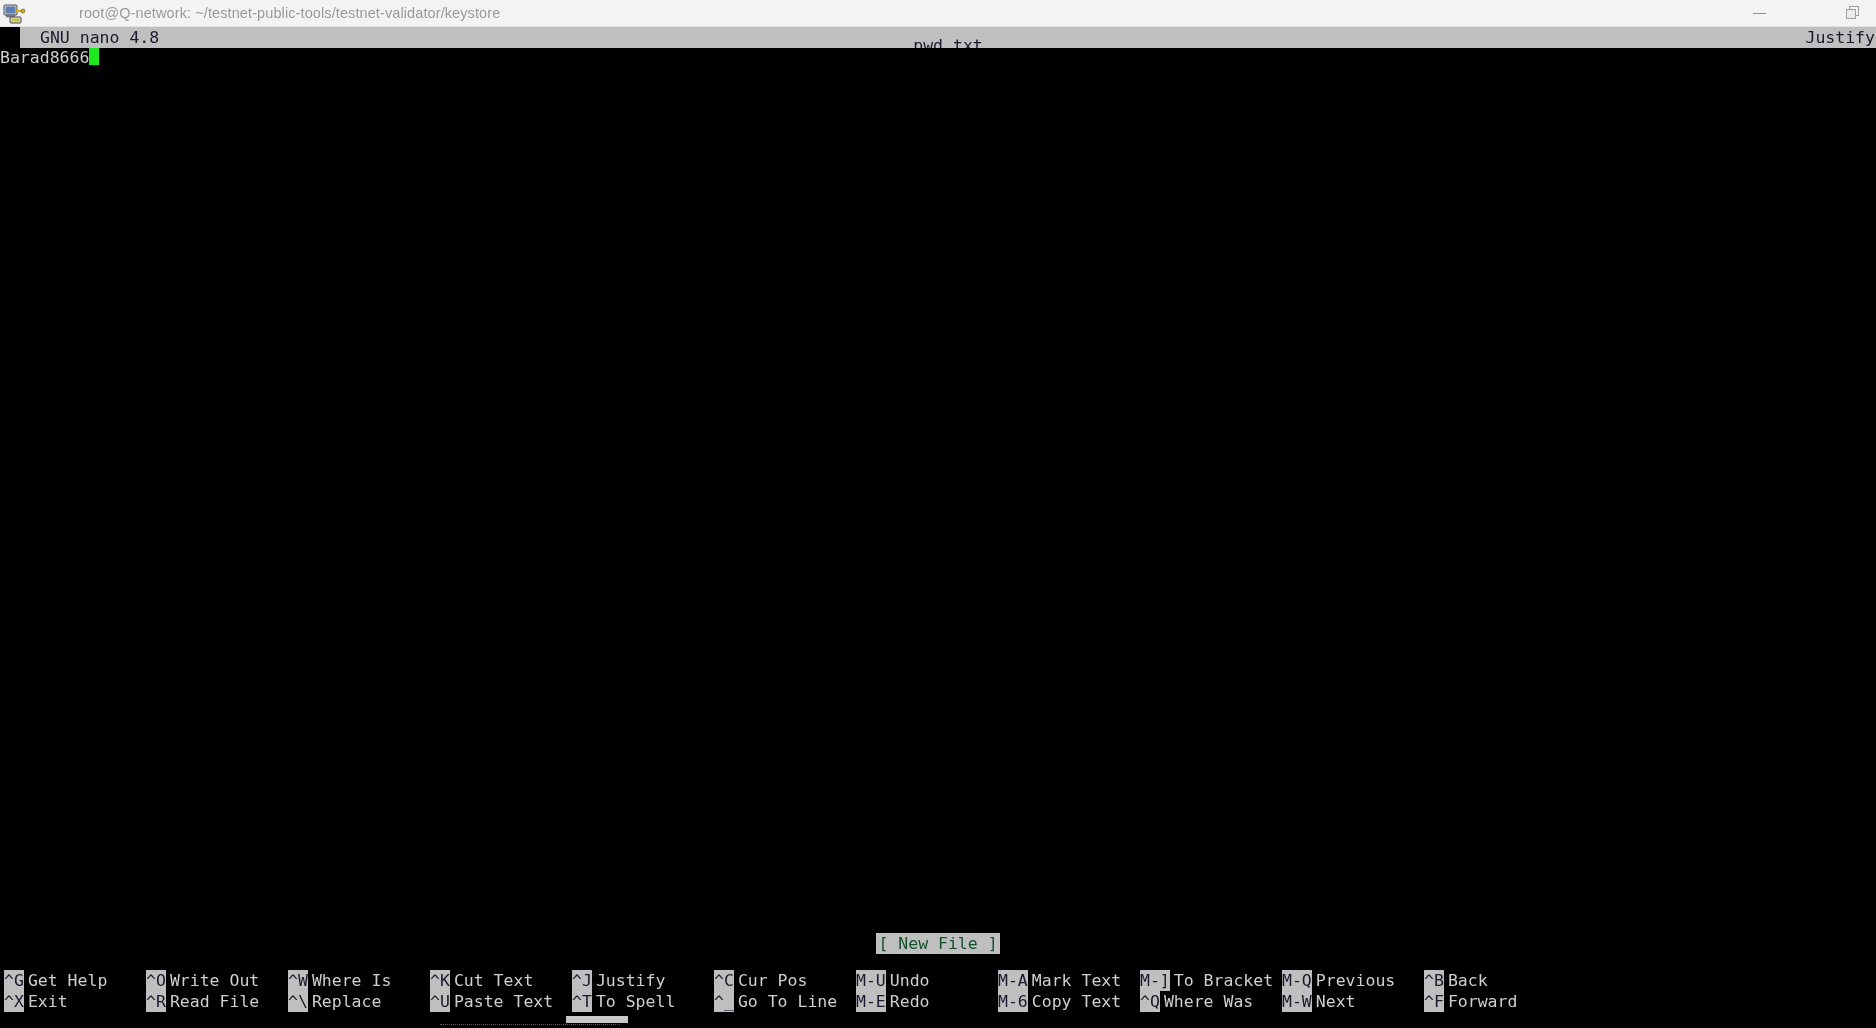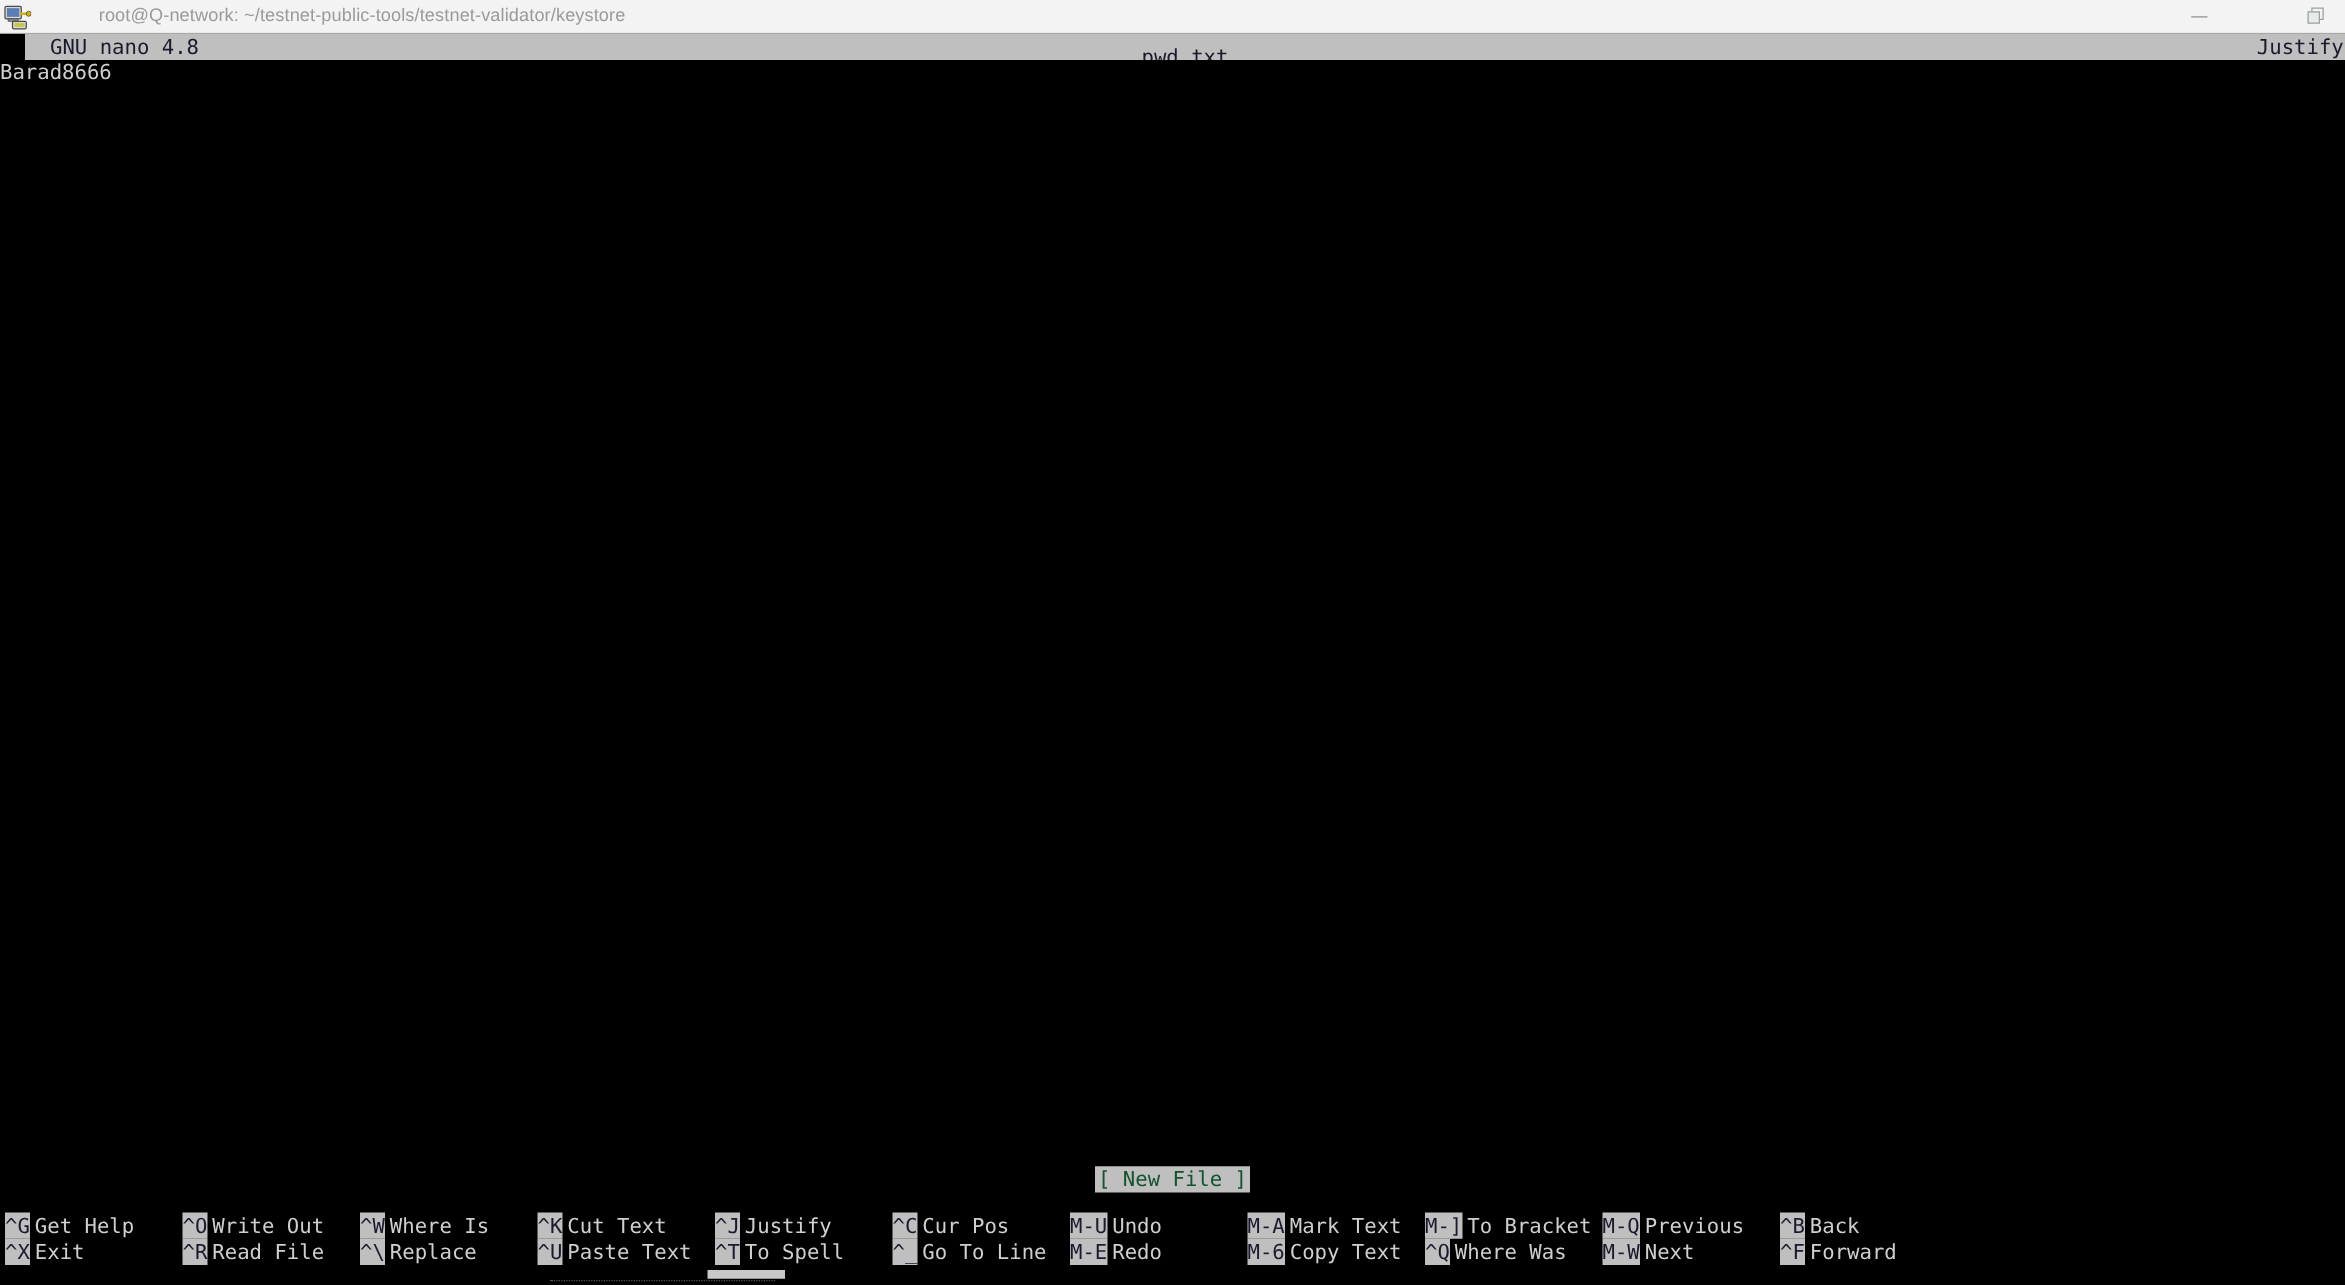--- a/index.html
+++ b/index.html
@@ -82,21 +82,21 @@
     bottom:100px;
     background:#000000;
     padding:0;
     overflow:hidden;
   }
   .edit-line{
     height:20.5px; line-height:20.5px;
     color:#cfcfcf;
     white-space:pre;
     font-size:16.5px;
-    display:flex; flex-direction:column;
+    display:flex; 
   }
   .cursor-block{
     display:inline-block;
     width:9.9px; height:17px;
     background:#1ee81e;
     vertical-align:middle;
     margin-left:0px;
   }
 
   

